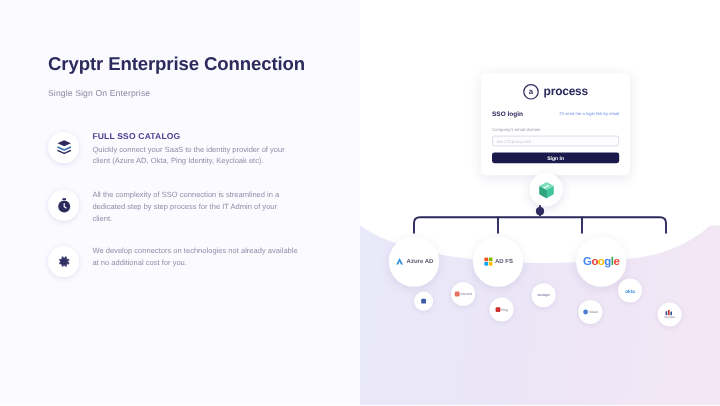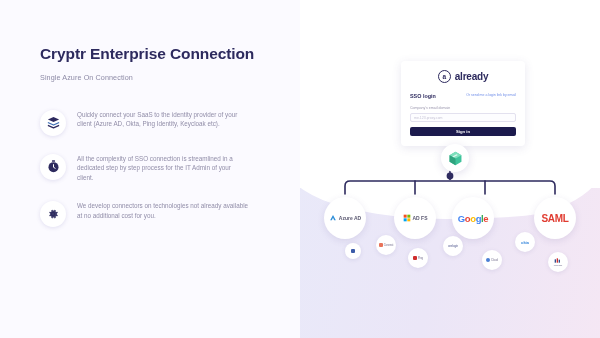--- a/index.html
+++ b/index.html
@@ -285,33 +285,34 @@
     width: 4px; height: 4px; border-radius: 1px; flex: none; margin-right: 1px;
   }
 </style>
 </head>
 <body>
 
 <div class="page">
 
   <div class="left-panel">
     <h1 class="title">Cryptr Enterprise Connection</h1>
-    <p class="subtitle">Single Azure On Connection</p>
+    <p class="subtitle">Single Sign On Enterprise</p>
 
     <div class="features">
 
       <div class="feature">
         <div class="feature-icon-wrap">
           <svg width="15" height="15" viewBox="0 0 24 24">
             <path d="M3 7l9-4 9 4-9 4-9-4z" fill="#2d2a5e"></path>
             <path d="M3 12l9 4 9-4" fill="none" stroke="#3f6fb5" stroke-width="2" stroke-linejoin="round"></path>
             <path d="M3 16.5l9 4 9-4" fill="none" stroke="#2d2a5e" stroke-width="2" stroke-linejoin="round"></path>
           </svg>
         </div>
         <div class="feature-text">
+          <p class="feature-title">FULL SSO CATALOG</p>
           <p class="feature-desc">Quickly connect your SaaS to the identity provider of your client (Azure AD, Okta, Ping Identity, Keycloak etc).</p>
         </div>
       </div>
 
       <div class="feature">
         <div class="feature-icon-wrap">
           <svg width="15" height="15" viewBox="0 0 24 24">
             <circle cx="12" cy="13" r="8" fill="#2d2a5e"></circle>
             <rect x="9.5" y="2" width="5" height="2.4" rx="0.8" fill="#2d2a5e"></rect>
             <path d="M12 9v4.2l2.6 1.6" fill="none" stroke="#ffffff" stroke-width="1.6" stroke-linecap="round"></path>
@@ -338,21 +339,21 @@
   </div>
 
   <div class="right-panel">
 
     <div class="wash"></div>
     <div class="wash-curve"></div>
 
     <div class="login-card">
       <div class="brand-row">
         <div class="brand-mark">a</div>
-        <div class="brand-name">already</div>
+        <div class="brand-name">process</div>
       </div>
 
       <div class="sso-row">
         <div class="sso-title">SSO login</div>
         <div class="sso-link">Or send me a login link by email</div>
       </div>
 
       <div class="field-label">Company's email domain</div>
       <div class="field-input">
         <span>me.123.proxy.com</span>
@@ -392,29 +393,26 @@
         <svg width="8" height="8" viewBox="0 0 24 24">
           <rect x="2" y="2" width="9" height="9" fill="#f25022"></rect>
           <rect x="13" y="2" width="9" height="9" fill="#7fba00"></rect>
           <rect x="2" y="13" width="9" height="9" fill="#00a4ef"></rect>
           <rect x="13" y="13" width="9" height="9" fill="#ffb900"></rect>
         </svg>
         <span class="provider-label">AD FS</span>
       </div>
     </div>
 
-    <div class="provider" style="left:152px; top:197px;">
+    <div class="provider" style="left:180px; top:197px;">
       <div class="google-label">
         <span class="b">G</span><span class="r">o</span><span class="y">o</span><span class="b">g</span><span class="g">l</span><span class="r">e</span>
       </div>
     </div>
 
-    <div class="provider" style="left:234px; top:197px;">
-      <div class="saml-label">SAML</div>
-    </div>
 
     <div class="mini" style="left:45px; top:243px; width:16px; height:16px;">
       <div class="mini-dot" style="background:#3b5ba9; margin:0;"></div>
     </div>
 
     <div class="mini" style="left:76px; top:235px; width:20px; height:20px;">
       <div class="provider-inner">
         <div class="mini-dot" style="background:#e8735a;"></div>
         <span class="mini-text" style="color:#9a96ad;">Connect</span>
       </div>

